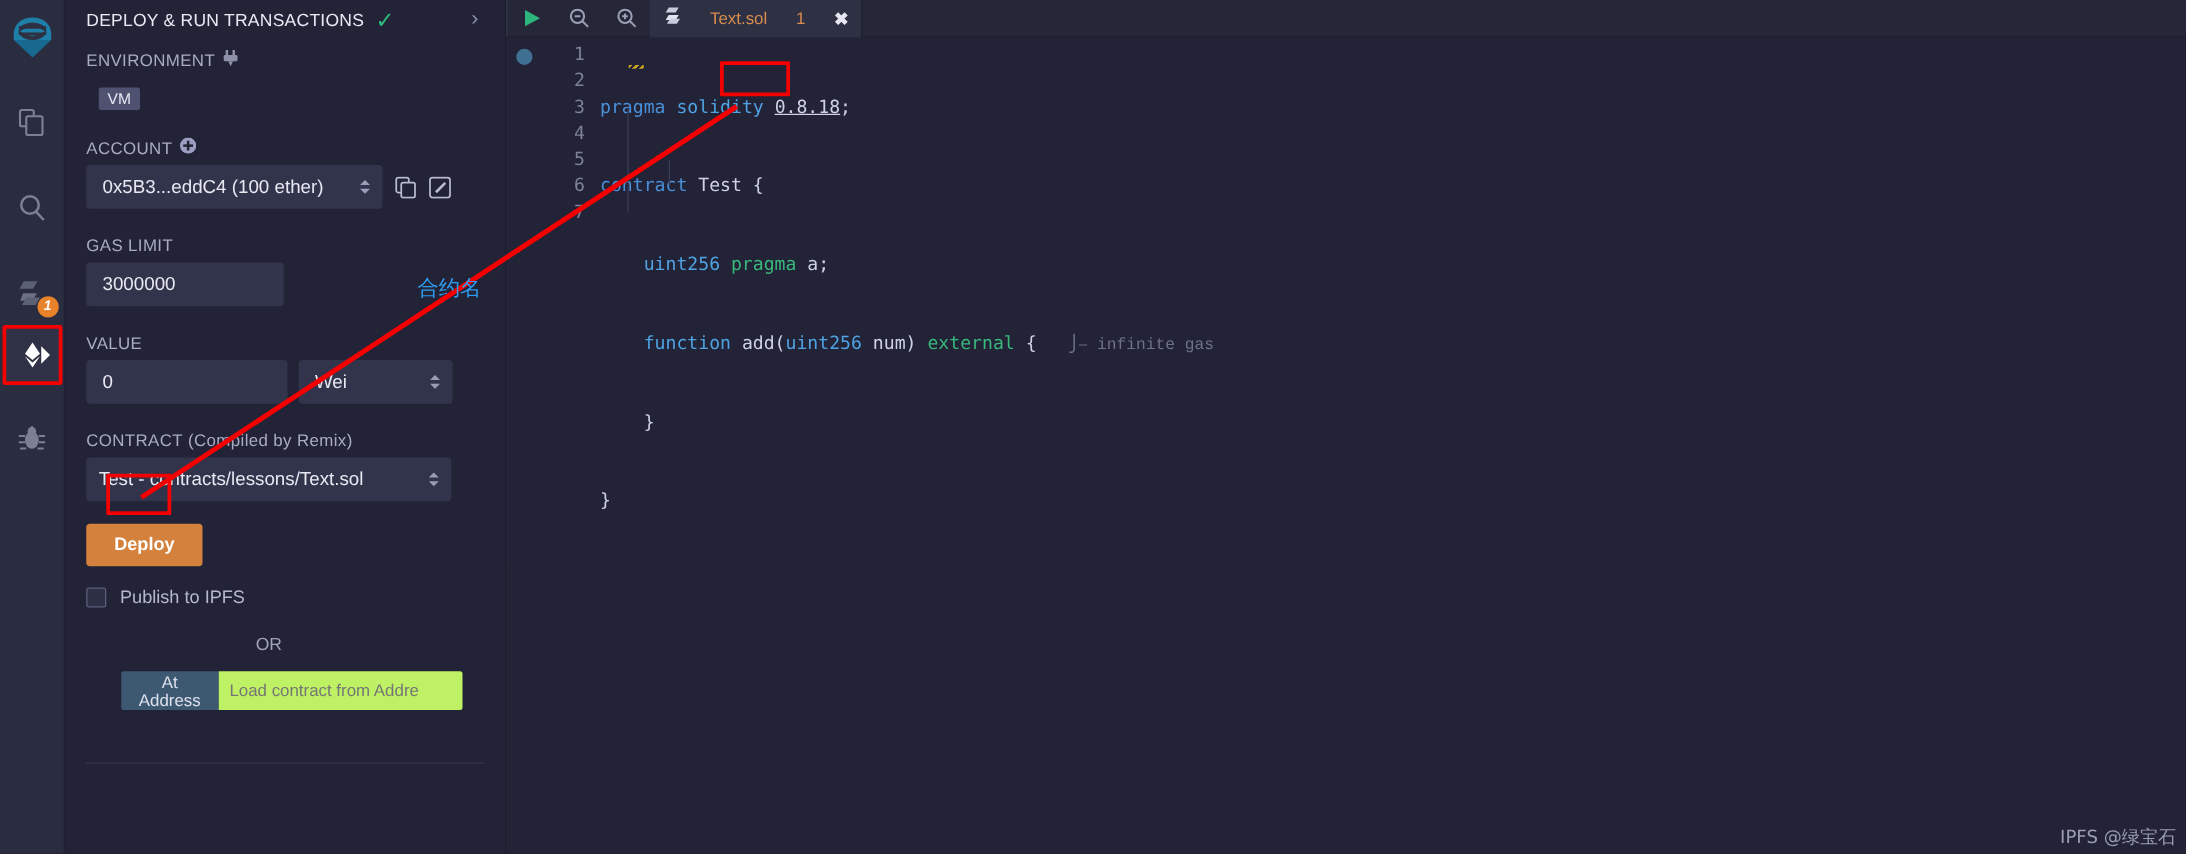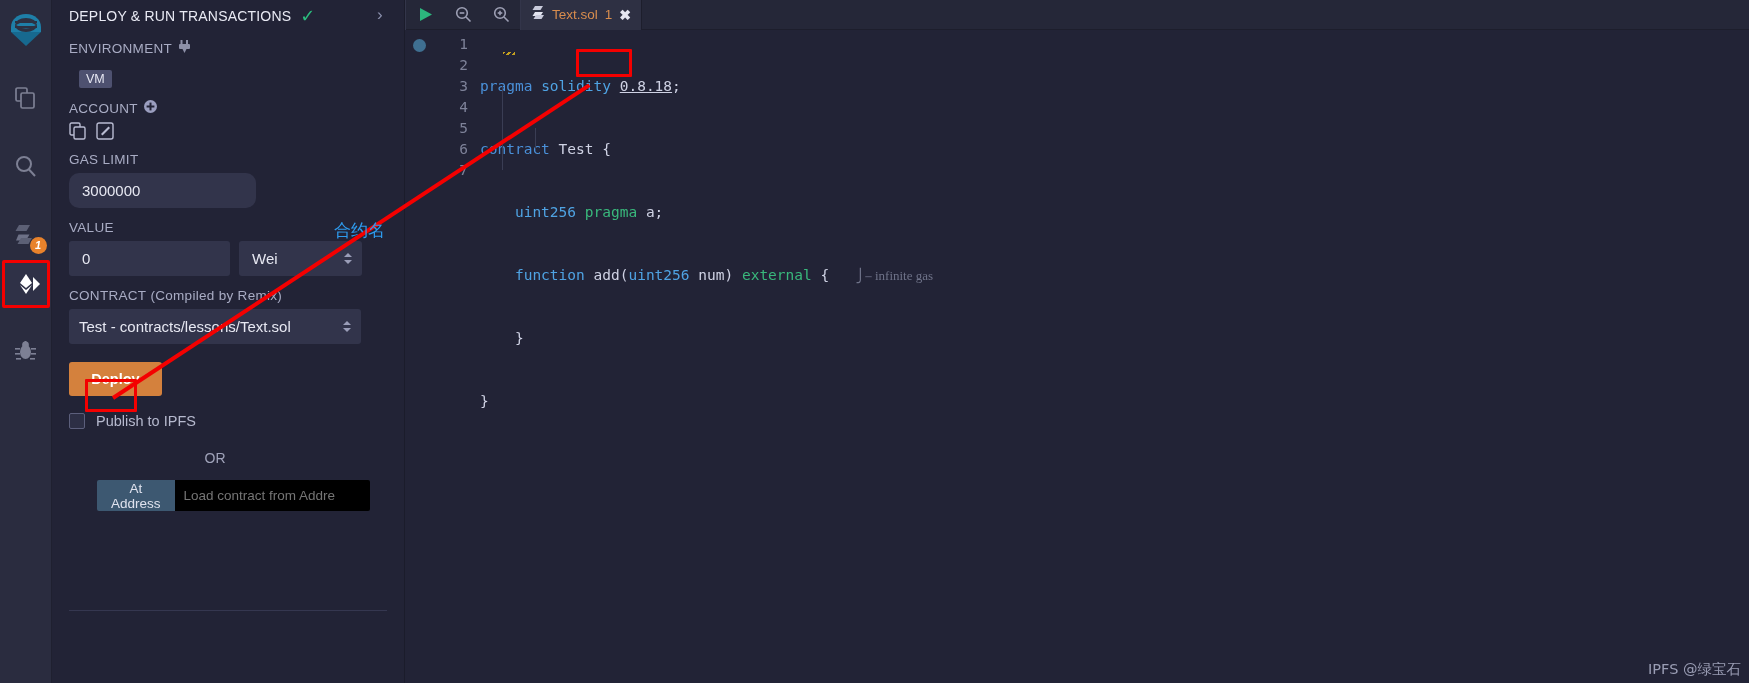--- a/index.html
+++ b/index.html
@@ -58,21 +58,21 @@
   #panel-chevron {
     position: absolute; left: 377px; top: 5px;
     font-size: 17px; color: #8b90ad; cursor: pointer;
   }
 
   .form-body { padding: 9px 17px 0 17px; }
   .field-label {
     font-size: 13.5px; color: #a9acc4; letter-spacing: .3px;
     margin: 0 0 6px 0; display: flex; align-items: center; gap: 6px;
   }
-  .field-label.tight { margin-top: 12px; }
+  .field-label.tight { margin-top: 22px; }
   .sel-row { display: flex; align-items: center; gap: 10px; }
   .select-box, .text-box {
     background: #32344b; border: none; border-radius: 3px;
     height: 35px; color: #e7e8f2; font-size: 15px;
     display: flex; align-items: center; padding: 0 10px 0 13px;
     position: relative; cursor: pointer;
   }
   .select-box .caret {
     margin-left: auto; display: flex; flex-direction: column;
     align-items: center; justify-content: center; gap: 1px;
@@ -89,21 +89,21 @@
 
   #env-select { width: 270px; }
   #info-icon { color: #c5c7da; font-size: 17px; font-style: italic;
     font-family: "Liberation Serif", serif; font-weight: bold; cursor:pointer; }
   #vm-badge {
     display: inline-block; margin: 7px 0 0 10px; padding: 2px 7px;
     background: #4e5170; color: #e6e7f2; font-size: 12.5px; border-radius: 2px;
   }
   #account-select { width: 237px; }
   .icon-btn { color: #b9bcd2; cursor: pointer; display:flex; align-items:center; }
-  #gas-input { width: 187px; border-radius: 10px; }
+  #gas-input { width: 158px; }
   #value-input { width: 161px; }
   #value-unit { width: 123px; }
   .row-gap { display: flex; gap: 9px; }
 
   #contract-label .dim { color: #a9acc4; }
   #contract-select { width: 292px; padding-left: 10px; }
   #contract-select .ctext { font-size: 15px; color: #e7e8f2; white-space: nowrap; }
 
   #deploy-btn {
     margin-top: 18px; background: #d4813d; color: #fff;
@@ -118,40 +118,40 @@
   }
   #ipfs-label { font-size: 14.5px; color: #b6b9ce; }
   #or-text { text-align: center; font-size: 14px; color: #a0a3ba; margin-top: 21px; width: 292px; }
   #at-address-row { display: flex; margin-top: 14px; width: 292px; }
   #at-address-btn {
     background: #3d5871; color: #dfe2ee; border: none;
     font-size: 13.5px; height: 31px; padding: 0 14px; cursor: pointer;
     border-radius: 2px 0 0 2px; font-family: "Liberation Sans", sans-serif; margin-left: 28px;
   }
   #at-address-input {
-    flex: 1; background: #000000; border: none; color: #6e7189;
+    flex: 1; background: #bef264; border: none; color: #6e7189;
     font-size: 13.5px; padding: 0 9px; border-radius: 0 2px 2px 0;
     font-family: "Liberation Sans", sans-serif;
   }
   #panel-divider {
     position: absolute; left: 17px; right: 17px; bottom: 72px;
     border-top: 1px solid #353750;
   }
 
   
   #editor-area { flex: 1; height: 683px; background: #222336; position: relative; }
   #editor-toolbar {
     display: flex; align-items: center; height: 30px;
     background: #252738; border-bottom: 1px solid #1d1e2c;
   }
   .tb-sep { width: 1px; height: 30px; background: #33354a; }
   .tb-btn { width: 38px; height: 30px; display:flex; align-items:center;
     justify-content:center; cursor:pointer; }
   #file-tab {
-    display: flex; align-items: center; gap: 7px; height: 30px;
+    display: flex; align-items: center; gap: 23px; height: 30px;
     background: #2e3043; padding: 0 10px 0 11px; cursor: pointer;
     border-right: 1px solid #1d1e2c;
   }
   #tab-name { color: #d98d4e; font-size: 13.5px; }
   #tab-count { color: #d98d4e; font-size: 13.5px; }
   #tab-close { color: #e6e7f2; font-size: 14px; font-weight: bold; cursor: pointer; }
 
   #code-wrap { display: flex; position: relative; }
   #breakpoint-gutter {
     width: 29px; background: #222336; padding-top: 4px;
@@ -166,21 +166,21 @@
   #code-lines {
     padding: 4px 0 0 4px; font-family: "DejaVu Sans Mono", monospace;
     font-size: 14.5px; line-height: 21px; white-space: pre;
   }
   .kw   { color: #4a90d9; }
   .kw2  { color: #4fa3e3; }
   .typ  { color: #4fa3e3; }
   .grn  { color: #39b87c; }
   .num  { color: #cfd2e4; text-decoration: underline; }
   .plain{ color: #cfd2e4; }
-  #gas-hint { color: #6f7389; font-size: 13px; font-family: Liberation Serif, serif; }
+  #gas-hint { color: #6f7389; font-size: 13px; font-family: Liberation Mono, monospace; }
   .indent-guide {
     position: absolute; width: 1px; background: #3a3d54;
   }
   .squiggle {
     position: absolute; height: 3px;
     background: repeating-linear-gradient(135deg,#c5a020 0 2px,transparent 2px 4px);
   }
 
   
   #overlay { position: absolute; inset: 0; pointer-events: none; }
@@ -292,20 +292,27 @@
         <span>ACCOUNT</span>
         <span>
           <svg width="13" height="13" viewBox="0 0 13 13">
             <circle cx="6.5" cy="6.5" r="6.5" fill="#9b9ec0"></circle>
             <rect x="5.5" y="2.6" width="2" height="7.8" fill="#222336"></rect>
             <rect x="2.6" y="5.5" width="7.8" height="2" fill="#222336"></rect>
           </svg>
         </span>
       </div>
       <div class="sel-row">
+        <div class="select-box" id="account-select">
+          <span>0x5B3...eddC4 (100 ether)</span>
+          <span class="caret">
+            <span class="tri-up plain"></span>
+              <span class="tri-dn plain" style="margin-top:2px"></span>
+          </span>
+        </div>
         <span class="icon-btn">
           <svg width="17" height="18" viewBox="0 0 17 18" fill="none" stroke="#b9bcd2" stroke-width="1.4">
             <rect x="1" y="1" width="10" height="12" rx="1.5"></rect>
             <rect x="5" y="5" width="11" height="12" rx="1.5" fill="#222336"></rect>
           </svg>
         </span>
         <span class="icon-btn">
           <svg width="18" height="18" viewBox="0 0 18 18" fill="none" stroke="#b9bcd2" stroke-width="1.4">
             <rect x="1" y="1" width="16" height="16" rx="2"></rect>
             <path d="M5 12 L12.5 4.5 L14 6 L6.5 13.5 Z" fill="#b9bcd2" stroke="none"></path>

